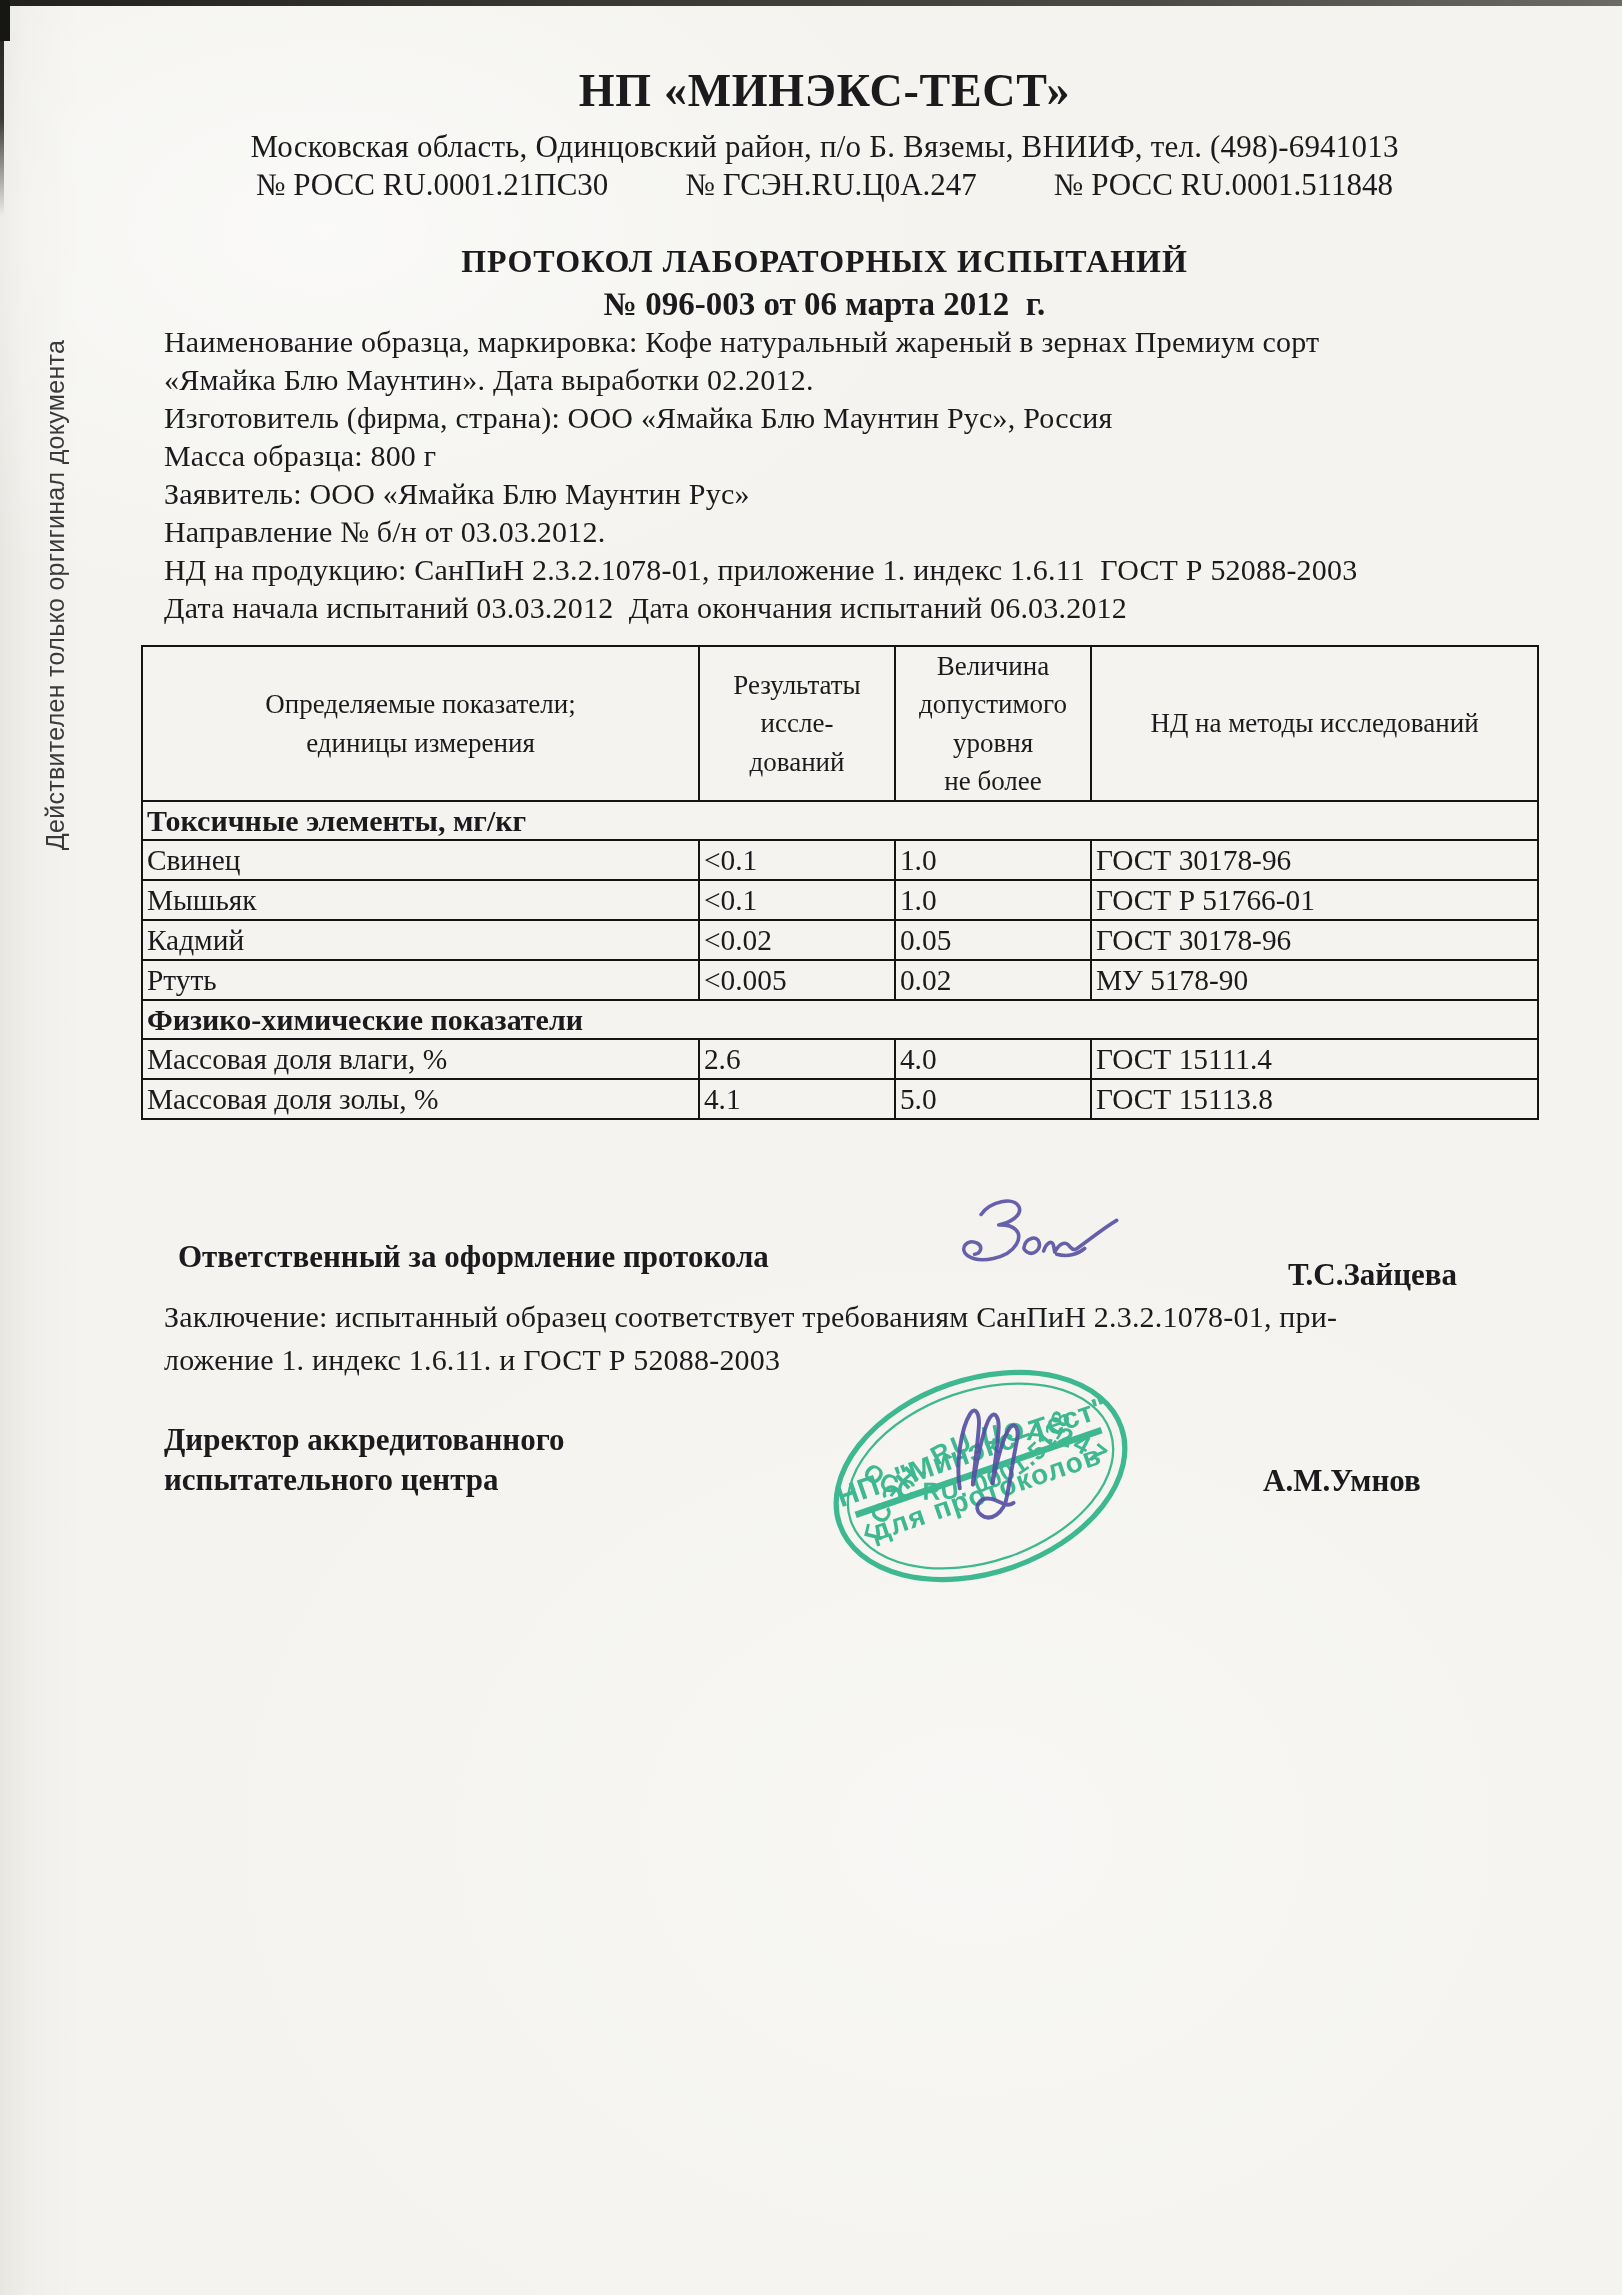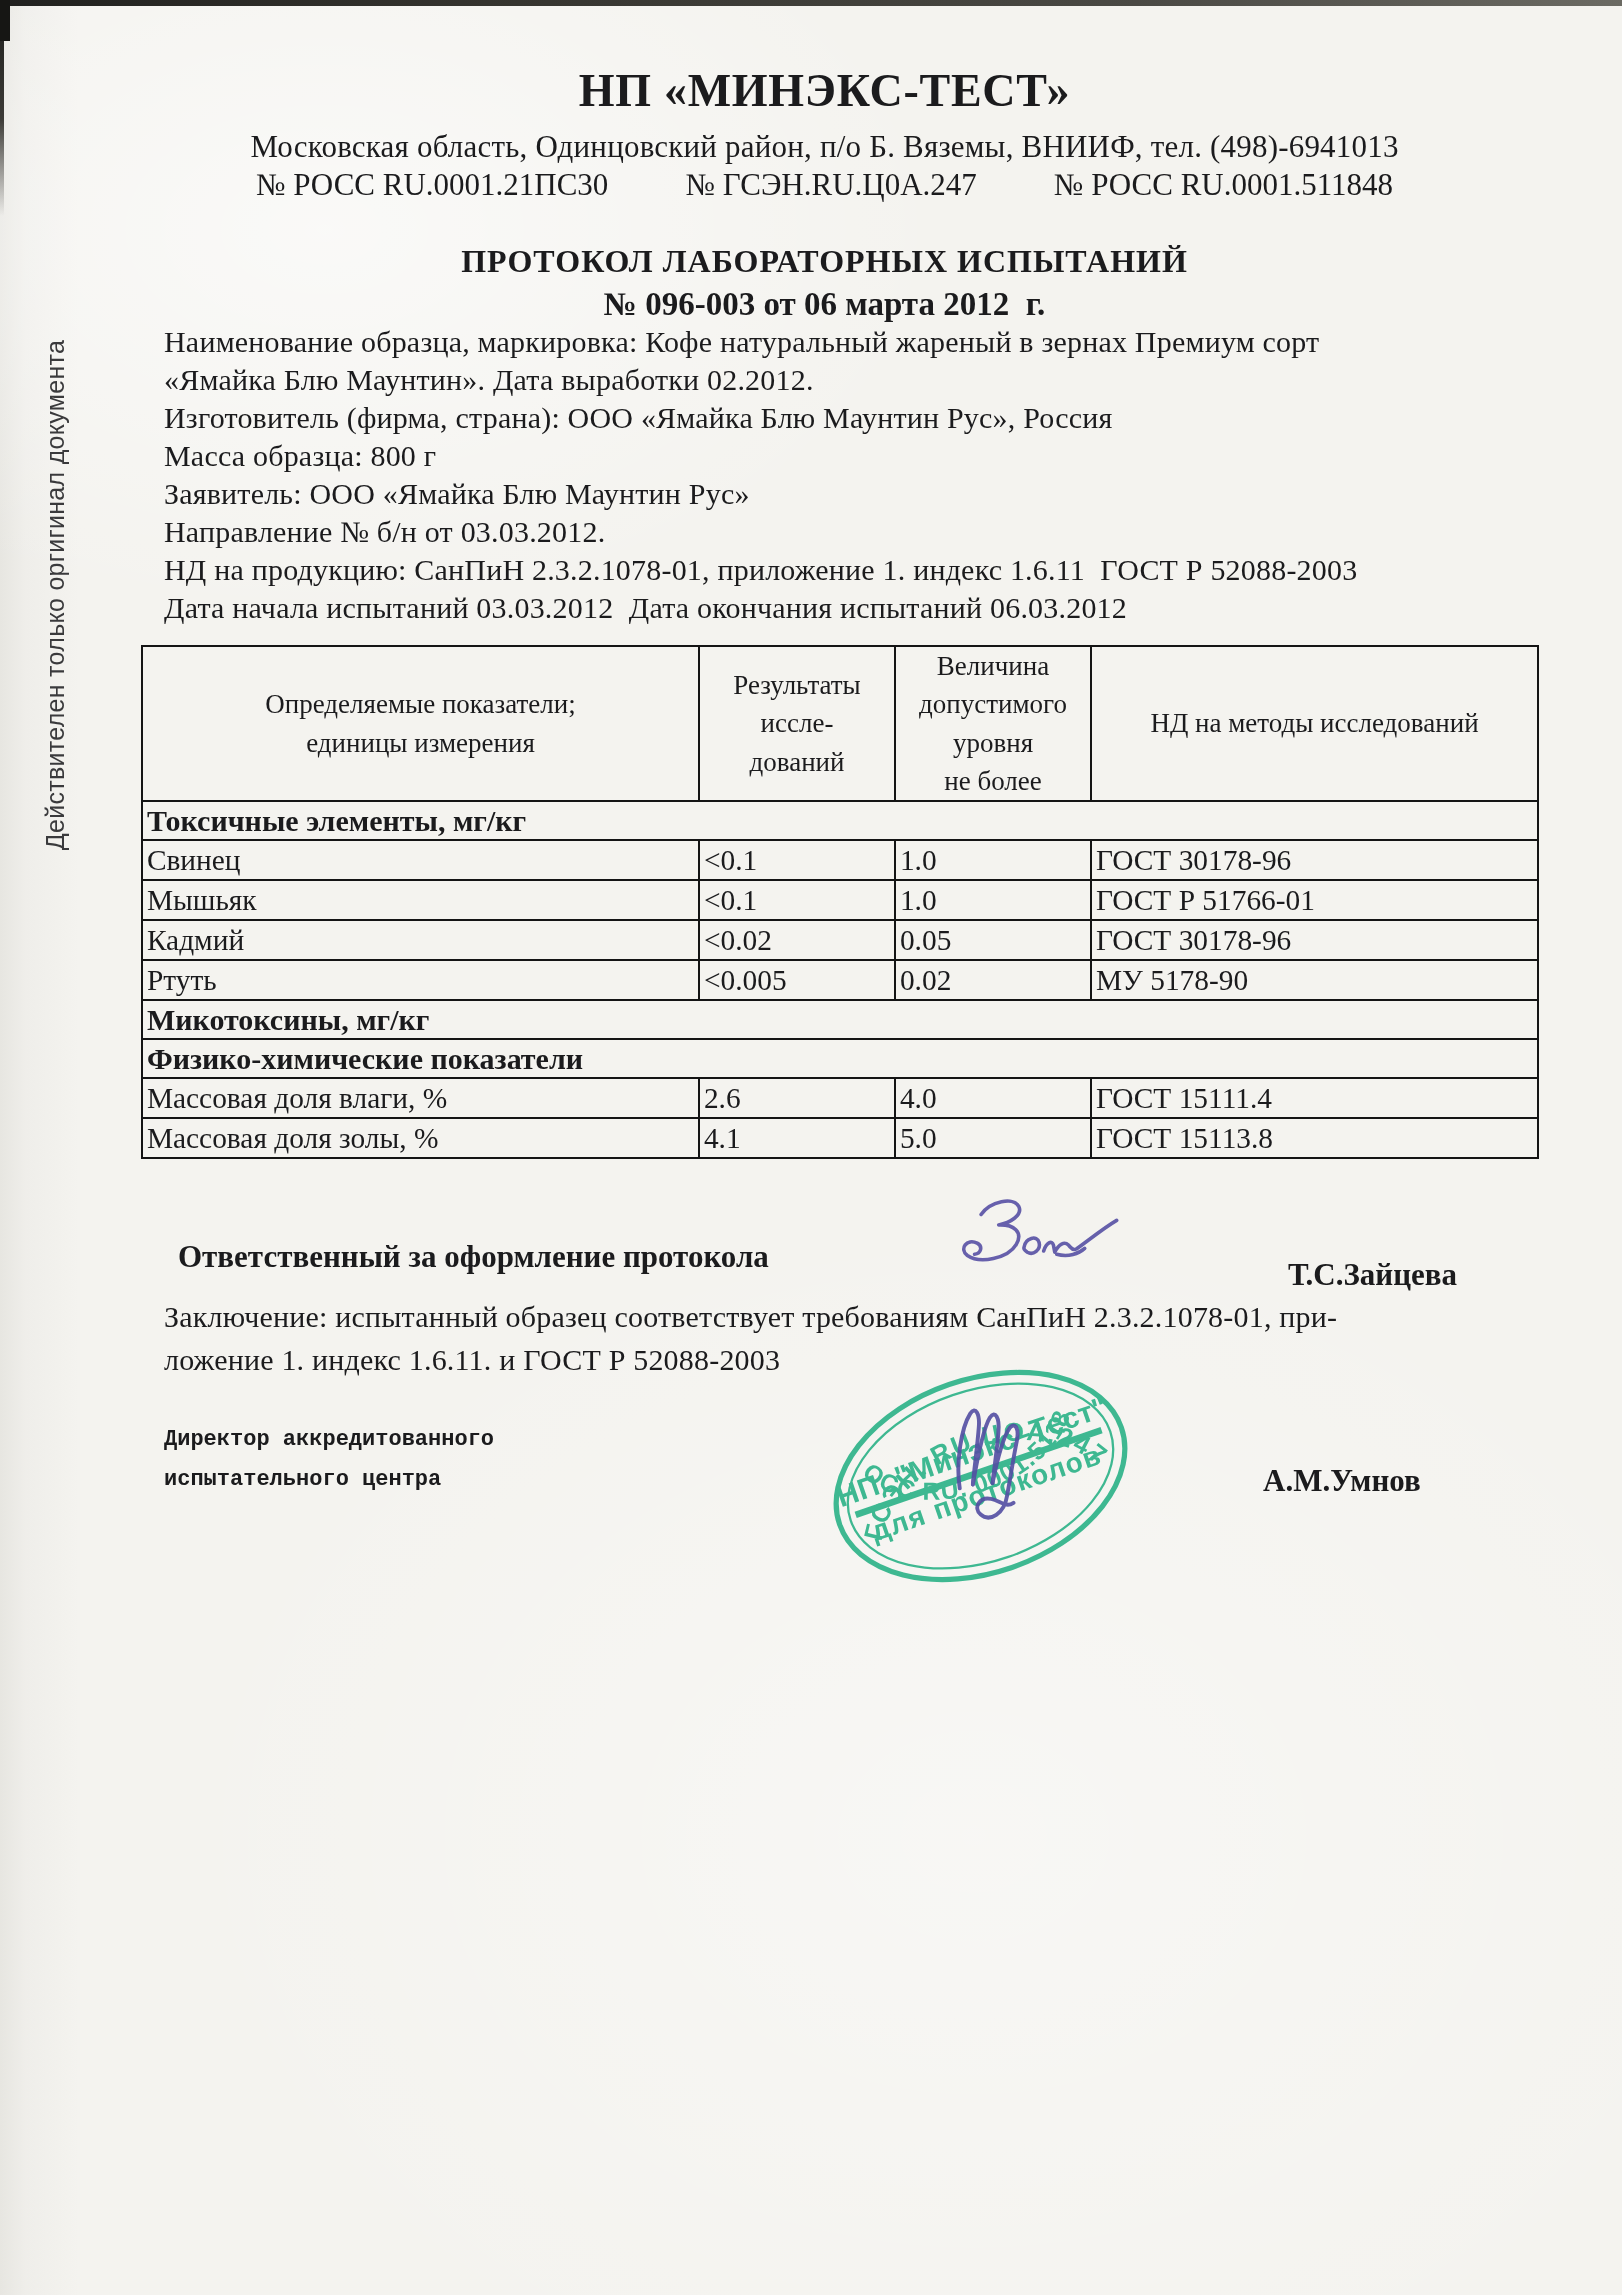--- a/index.html
+++ b/index.html
@@ -53,21 +53,21 @@
     text-align:center;white-space:pre-line;
   }
   td.sec{height:37px;font-weight:700;font-size:30px;padding-left:8.5px;}
   td.name{height:38px;padding-left:8.5px;}
   td.num{text-align:left;}
   td.method{padding-left:11px;}
 
   .responsible-label{position:absolute;left:164px;top:1239px;font-size:31px;font-weight:700;margin-left:14px;}
   .responsible-name{position:absolute;left:1288px;top:1239px;font-size:31px;font-weight:700;margin-top:18px;}
   .conclusion{position:absolute;left:164px;top:1295px;font-size:30px;line-height:43px;white-space:pre-line;letter-spacing:0.2px;}
-  .director-label{position:absolute;left:164px;top:1420px;font-size:22px;font-weight:700;line-height:40px;white-space:pre-line;font-family:Liberation Mono, monospace;}
+  .director-label{position:absolute;left:164px;top:1420px;font-size:31px;font-weight:700;line-height:40px;white-space:pre-line;}
   .director-name{position:absolute;left:1263px;top:1463px;font-size:31px;font-weight:700;}
 
   .sig1{position:absolute;left:948px;top:1191px;width:177px;height:88px;}
   .stamp{position:absolute;left:818px;top:1361px;width:325px;height:230px;}
   .sig2{position:absolute;left:940px;top:1390px;width:128px;height:141px;}
 
   .stamp text{font-family:"Liberation Sans","DejaVu Sans",sans-serif;font-weight:700;}
   svg{overflow:visible;}
 </style>
 </head>
@@ -144,23 +144,20 @@
       <td class="num">&lt;0.02</td>
       <td class="num">0.05</td>
       <td class="method">ГОСТ 30178-96</td>
     </tr>
     <tr>
       <td class="name">Ртуть</td>
       <td class="num">&lt;0.005</td>
       <td class="num">0.02</td>
       <td class="method">МУ 5178-90</td>
     </tr>
-    <tr>
-        <td class="sec" colspan="4">Микотоксины, мг/кг</td>
-      </tr>
     <tr>
         <td class="sec" colspan="4">Физико-химические показатели</td>
       </tr>
     <tr>
       <td class="name">Массовая доля влаги, %</td>
       <td class="num">2.6</td>
       <td class="num">4.0</td>
       <td class="method">ГОСТ 15111.4</td>
     </tr>
     <tr>

